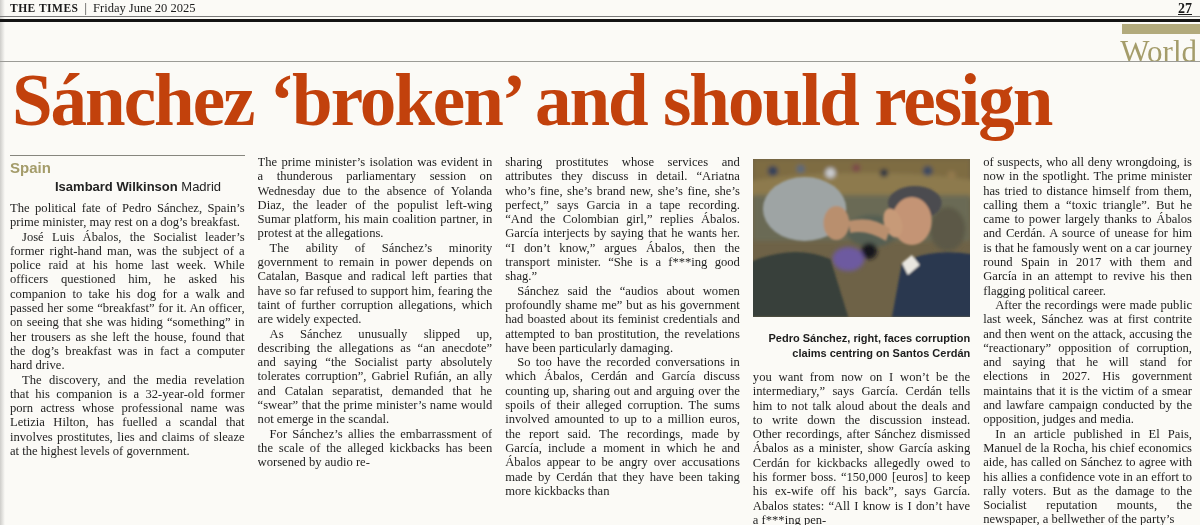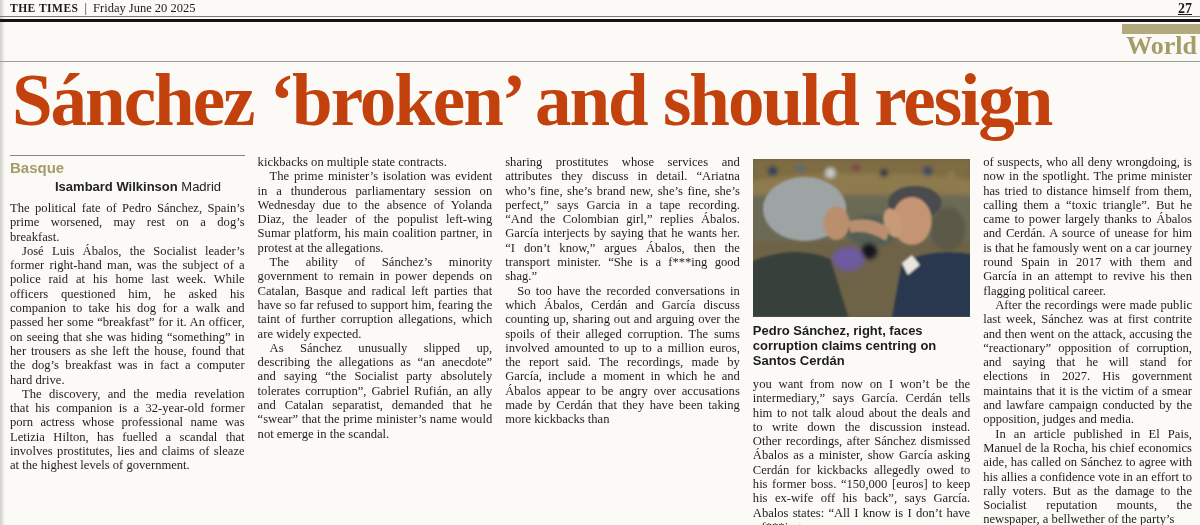--- a/index.html
+++ b/index.html
@@ -16,22 +16,22 @@
     font-size:12.5px;display:flex;justify-content:space-between;align-items:flex-start;}
   .folio-left{display:flex;gap:6px;align-items:baseline;}
   .paper-name{font-weight:bold;font-size:11.5px;letter-spacing:.5px;}
   .folio-sep{color:#333;font-weight:normal;}
   .folio-date{font-size:12.5px;text-align:center;}
   .page-number{font-weight:bold;font-size:14px;text-decoration:underline;}
   .rule-thin{position:absolute;top:16px;left:0;right:0;height:1px;background:#7a7a7a;}
   .rule-thick{position:absolute;top:19px;left:0;right:0;height:3px;background:#141414;}
   
   .section-bar{position:absolute;top:24px;right:0;width:78px;height:10px;background:var(--accent-bar,#b2aa7c);}
-  .section-name{position:absolute;top:33px;right:3px;
-    font-family:"Liberation Serif",serif;font-weight:bold;font-size:26px;line-height:26px;
+  .section-name{position:absolute;top:39px;right:3px;
+    font-family:"Liberation Serif",serif;font-weight:normal;font-size:31px;line-height:26px;
     color:var(--accent,#a49c6a);}
   .rule-under-section{position:absolute;top:61px;left:0;right:0;height:1px;background:#9b9b96;}
   
   .headline{position:absolute;top:58px;left:12px;right:8px;margin:0;
     font-family:Liberation Serif, serif;font-weight:bold;color:#c2410c;
     font-size:73px;letter-spacing:-2px;line-height:86px;white-space:nowrap;}
   
   .body-grid{position:absolute;top:155px;left:10px;right:8px;bottom:0;
     display:grid;grid-template-columns:1.09fr 1.09fr 1.09fr 1.01fr .97fr;column-gap:13px;
     overflow:hidden;}
@@ -41,21 +41,21 @@
   .col p + p{text-indent:12px;}
   .col-first{border-top:1px solid #86867e;}
   .kicker{font-family:"Liberation Sans",sans-serif;font-weight:bold;font-size:15px;
     color:var(--accent,#a49c6a);margin:3px 0 3px 0;}
   .byline{font-family:"Liberation Sans",sans-serif;font-size:13px;color:#222;margin:0 0 7px 0;}
   .byline .byline-author{font-weight:bold;padding-left:45px;}
   
   figure{margin:4px 0 6px 0;}
   .photo{width:100%;height:158px;display:block;background:#6b5e3d;}
   .caption{font-family:"Liberation Sans",sans-serif;font-weight:bold;
-    font-size:13px;line-height:15px;color:#1c1c1c;margin:6px 0 9px 0;}
+    font-size:11px;line-height:15px;color:#1c1c1c;margin:14px 0 9px 0;text-align:right;}
 </style>
 </head>
 <body style="--accent: #a49c6a; --accent-bar: #b2aa7c;">
 
 <div class="scan-edge"></div>
 
 <header class="folio">
   <div class="folio-left">
     <span class="paper-name">THE TIMES</span>
     <span class="folio-sep">|</span>
@@ -68,39 +68,40 @@
 
 <div class="section-bar"></div>
 <div class="section-name">World</div>
 <div class="rule-under-section"></div>
 
 <h1 class="headline">Sánchez ‘broken’ and should resign</h1>
 
 <div class="body-grid">
 
   <div class="col col-first">
-    <div class="kicker">Basque</div>
+    <div class="kicker">Spain</div>
     <div class="byline">
       <span class="byline-author">Isambard Wilkinson</span>
       <span class="byline-location">Madrid</span>
     </div>
-    <p>The political fate of Pedro Sánchez, Spain’s prime worsened, may rest on a dog’s breakfast.</p>
+    <p>The political fate of Pedro Sánchez, Spain’s prime minister, may rest on a dog’s breakfast.</p>
     <p>José Luis Ábalos, the Socialist leader’s former right-hand man, was the subject of a police raid at his home last week. While officers questioned him, he asked his companion to take his dog for a walk and passed her some “breakfast” for it. An officer, on seeing that she was hiding “something” in her trousers as she left the house, found that the dog’s breakfast was in fact a computer hard drive.</p>
     <p>The discovery, and the media revelation that his companion is a 32-year-old former porn actress whose professional name was Letizia Hilton, has fuelled a scandal that involves prostitutes, lies and claims of sleaze at the highest levels of government.</p>
   </div>
 
   <div class="col">
-    <p>kickbacks on multiple state contracts.</p>
     <p>The prime minister’s isolation was evident in a thunderous parliamentary session on Wednesday due to the absence of Yolanda Diaz, the leader of the populist left-wing Sumar platform, his main coalition partner, in protest at the allegations.</p>
     <p>The ability of Sánchez’s minority government to remain in power depends on Catalan, Basque and radical left parties that have so far refused to support him, fearing the taint of further corruption allegations, which are widely expected.</p>
     <p>As Sánchez unusually slipped up, describing the allegations as “an anecdote” and saying “the Socialist party absolutely tolerates corruption”, Gabriel Rufián, an ally and Catalan separatist, demanded that he “swear” that the prime minister’s name would not emerge in the scandal.</p>
+    <p>For Sánchez’s allies the embarrassment of the scale of the alleged kickbacks has been worsened by audio re-</p>
   </div>
 
   <div class="col">
     <p>sharing prostitutes whose services and attributes they discuss in detail. “Ariatna who’s fine, she’s brand new, she’s fine, she’s perfect,” says Garcia in a tape recording. “And the Colombian girl,” replies Ábalos. García interjects by saying that he wants her. “I don’t know,” argues Ábalos, then the transport minister. “She is a f***ing good shag.”</p>
+    <p>Sánchez said the “audios about women profoundly shame me” but as his government had boasted about its feminist credentials and attempted to ban prostitution, the revelations have been particularly damaging.</p>
     <p>So too have the recorded conversations in which Ábalos, Cerdán and García discuss counting up, sharing out and arguing over the spoils of their alleged corruption. The sums involved amounted to up to a million euros, the report said. The recordings, made by García, include a moment in which he and Ábalos appear to be angry over accusations made by Cerdán that they have been taking more kickbacks than</p>
   </div>
 
   <div class="col">
     <figure>
       <svg class="photo" viewBox="0 0 219 158" preserveAspectRatio="none">
         <defs>
           <filter id="b2">
               <feGaussianBlur stdDeviation="2.2"></feGaussianBlur>
             </filter>

